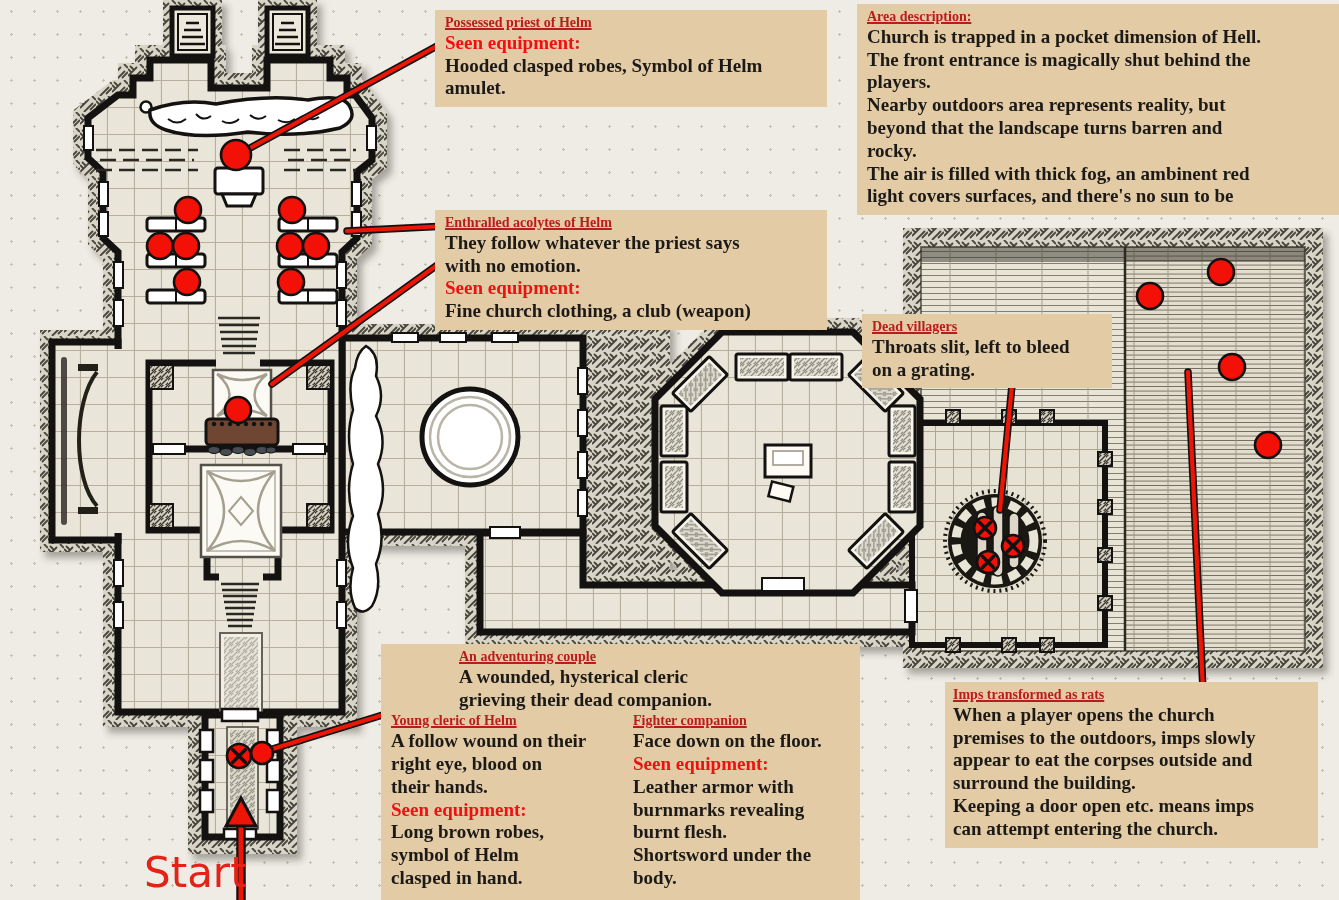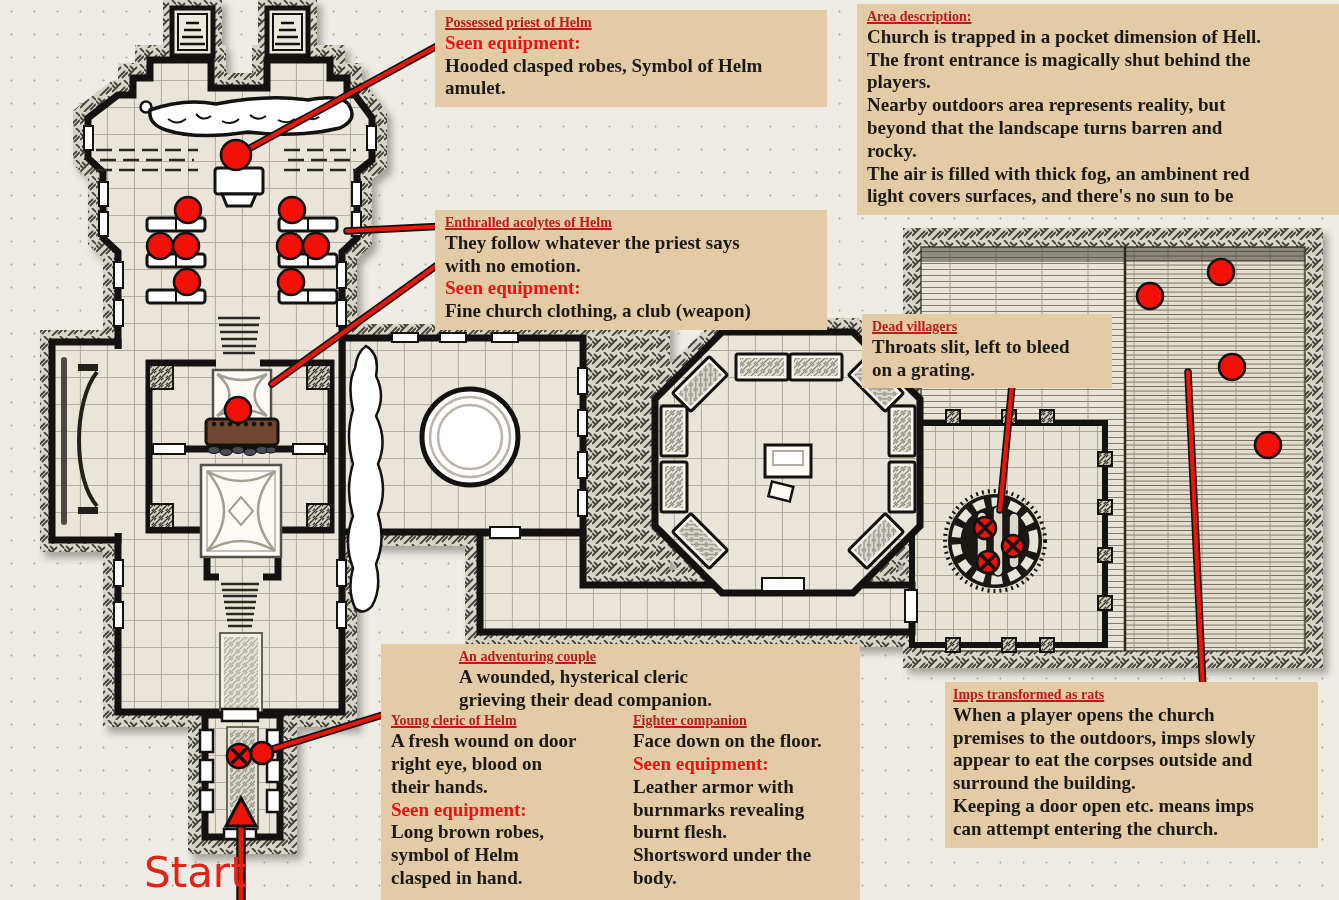--- a/index.html
+++ b/index.html
@@ -388,21 +388,21 @@
 
 <div class="note" id="box-couple">
   <div class="couple-head">
     <span class="title">An adventuring couple</span>
     <span class="body">A wounded, hysterical cleric
 grieving their dead companion.</span>
   </div>
   <div class="couple-cols">
     <div class="col">
       <span class="title">Young cleric of Helm</span>
-      <span class="body">A fresh wound on door
+      <span class="body">A follow wound on their
 right eye, blood on
 their hands.</span>
       <span class="equip">Seen equipment:</span>
       <span class="body">Long brown robes,
 symbol of Helm
 clasped in hand.</span>
     </div>
     <div class="col">
       <span class="title">Fighter companion</span>
       <span class="body">Face down on the floor.</span>

